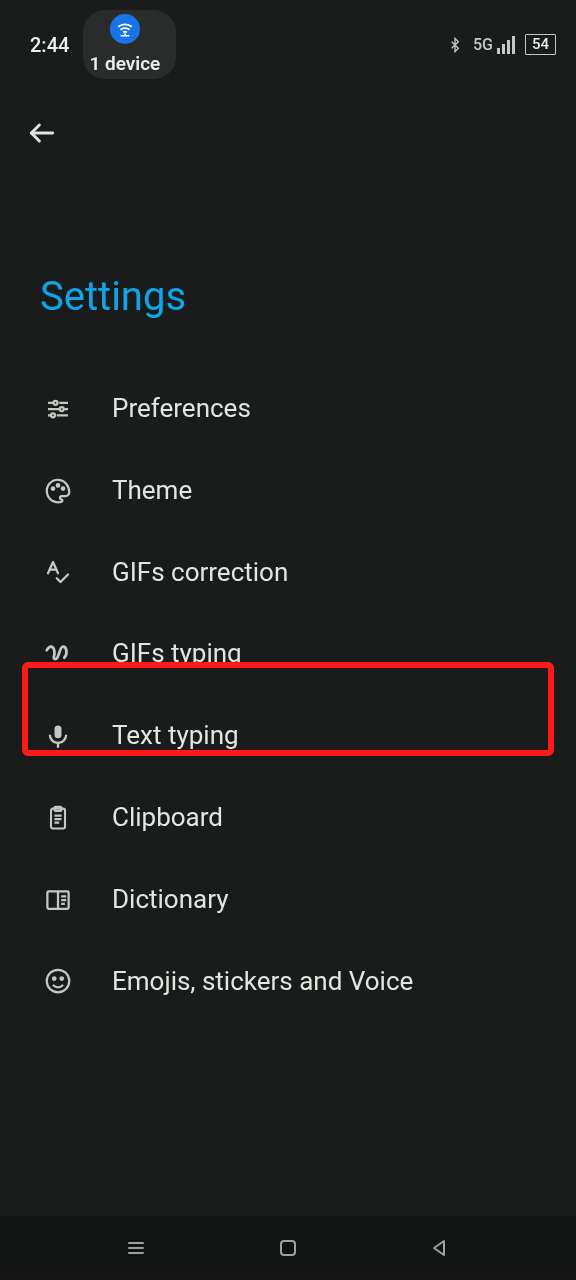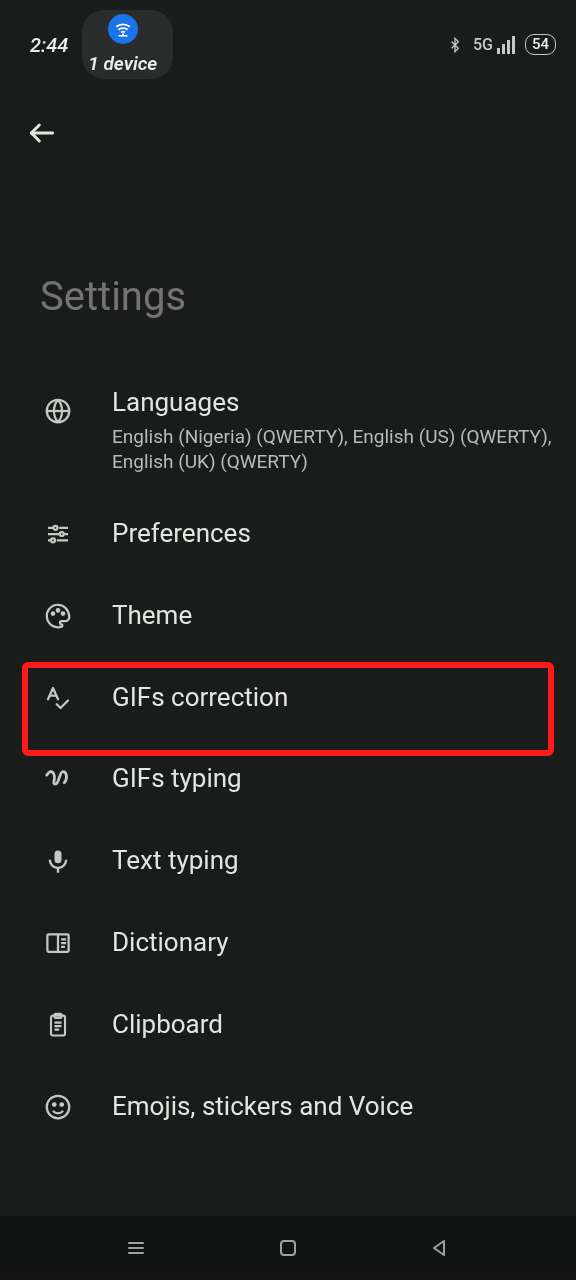--- a/index.html
+++ b/index.html
@@ -1,28 +1,28 @@
 <!DOCTYPE html>
 <html><head>
 <meta charset="utf-8">
 <style>
   * { box-sizing: border-box; margin: 0; padding: 0; }
   html, body { width: 576px; height: 1280px; background: #1a1c1b; color: #e3e3e0; font-family: -apple-system, "Segoe UI", Roboto, sans-serif; overflow: hidden; }
   
   .status-bar { display: flex; align-items: center; justify-content: space-between; padding: 10px 20px 6px 30px; font-size: 20px; font-weight: 500; color: #eceee9; }
-  .status-left { display: flex; align-items: center; gap: 14px; font-style: italic; }
+  .status-left { display: flex; align-items: center; gap: 14px; }
   .device-pill { display: flex; align-items: center; gap: 8px; background: #2a2c2b; border-radius: 22px; padding: 4px 16px 4px 6px; font-size: 19px; font-weight: 600; flex-direction: column; }
   .wifi-circle { width: 30px; height: 30px; border-radius: 50%; background: #1a73e8; display: flex; align-items: center; justify-content: center; }
   .status-right { display: flex; align-items: center; gap: 10px; }
-  .battery { border: 1.5px solid #c6c8c3; border-radius: 9px; padding: 0 6px; font-size: 15px; line-height: 1.3; }
+  .battery { border: 1.5px solid #c6c8c3; border-radius: 1px; padding: 0 6px; font-size: 15px; line-height: 1.3; }
   
   .back-row { padding: 28px 22px 0 22px; }
   .back-btn { width: 40px; height: 40px; display: flex; align-items: center; justify-content: center; }
   
-  .title { font-size: 40px; font-weight: 400; padding: 120px 0 48px 40px; color: #737373; }
+  .title { font-size: 40px; font-weight: 400; padding: 120px 0 48px 40px; color: #0ea5e9; }
   
   .list { }
   .item { display: flex; align-items: center; padding: 24px 24px 24px 40px; gap: 36px; }
   .item.tall { align-items: flex-start; padding-top: 18px; padding-bottom: 18px; }
   .icon-slot { width: 36px; flex: 0 0 36px; display: flex; align-items: center; justify-content: center; color: #c6c8c3; }
   .tall .icon-slot { margin-top: 10px; }
   .text-slot { flex: 1; }
   .label { font-size: 26px; font-weight: 400; color: #e3e5e0; line-height: 1.3; }
   .sub { font-size: 19px; color: #b9bbb6; margin-top: 4px; line-height: 1.35; }
   
@@ -75,34 +75,20 @@
       <path d="M20 12H4"></path>
         <path d="M10 6l-6 6 6 6"></path>
     </svg>
   </div>
 </div>
 
 <h1 class="title">Settings</h1>
 
 <div class="list">
 
-  <div class="item tall">
-    <span class="icon-slot">
-      <svg width="30" height="30" viewBox="0 0 24 24" fill="none" stroke="currentColor" stroke-width="1.8">
-        <circle cx="12" cy="12" r="9"></circle>
-          <path d="M3 12h18"></path>
-          <path d="M12 3a14 14 0 0 1 0 18"></path>
-          <path d="M12 3a14 14 0 0 0 0 18"></path>
-      </svg>
-    </span>
-    <div class="text-slot">
-      <div class="label">Languages</div>
-      <div class="sub">English (Nigeria) (QWERTY), English (US) (QWERTY), English (UK) (QWERTY)</div>
-    </div>
-  </div>
 
   <div class="item">
     <span class="icon-slot">
       <svg width="30" height="30" viewBox="0 0 24 24" fill="none" stroke="currentColor" stroke-width="1.8">
         <path d="M4 7h5M13 7h7"></path>
           <circle cx="10" cy="7" r="1.6"></circle>
         <path d="M4 12h9M17 12h3"></path>
           <circle cx="15" cy="12" r="1.6"></circle>
         <path d="M4 17h3M11 17h9"></path>
           <circle cx="8" cy="17" r="1.6"></circle>
@@ -158,47 +144,47 @@
         <path d="M18 11a6 6 0 0 1-12 0h-2a8 8 0 0 0 7 7.9V22h2v-3.1A8 8 0 0 0 20 11z"></path>
       </svg>
     </span>
     <div class="text-slot">
         <div class="label">Text typing</div>
       </div>
   </div>
 
   <div class="item">
     <span class="icon-slot">
-      <svg width="30" height="30" viewBox="0 0 24 24" fill="none" stroke="currentColor" stroke-width="1.8">
-        <rect x="3.5" y="5" width="17" height="14" rx="1"></rect>
-          <path d="M12 5v14"></path>
-          <path d="M14.5 9h4M14.5 12h4M14.5 15h3"></path>
-      </svg>
-    </span>
-    <div class="text-slot">
-        <div class="label">Dictionary</div>
-      </div>
-  </div>
-
-  <div class="item">
-    <span class="icon-slot">
       <svg width="28" height="28" viewBox="0 0 24 24" fill="none" stroke="currentColor" stroke-width="1.8">
         <rect x="6" y="4" width="12" height="17" rx="1.5"></rect>
           <rect x="9" y="2.5" width="6" height="3.5" rx="1"></rect>
         <path d="M9 10h6M9 13h6M9 16h4"></path>
       </svg>
     </span>
     <div class="text-slot">
         <div class="label">Clipboard</div>
       </div>
   </div>
 
   <div class="item">
     <span class="icon-slot">
       <svg width="30" height="30" viewBox="0 0 24 24" fill="none" stroke="currentColor" stroke-width="1.8">
+        <rect x="3.5" y="5" width="17" height="14" rx="1"></rect>
+          <path d="M12 5v14"></path>
+          <path d="M14.5 9h4M14.5 12h4M14.5 15h3"></path>
+      </svg>
+    </span>
+    <div class="text-slot">
+        <div class="label">Dictionary</div>
+      </div>
+  </div>
+
+  <div class="item">
+    <span class="icon-slot">
+      <svg width="30" height="30" viewBox="0 0 24 24" fill="none" stroke="currentColor" stroke-width="1.8">
         <circle cx="12" cy="12" r="9"></circle>
           <circle cx="9" cy="10" r="1" fill="currentColor"></circle>
           <circle cx="15" cy="10" r="1" fill="currentColor"></circle>
         <path d="M8 15c1 1.5 2.5 2 4 2s3-.5 4-2"></path>
       </svg>
     </span>
     <div class="text-slot">
         <div class="label">Emojis, stickers and Voice</div>
       </div>
   </div>

